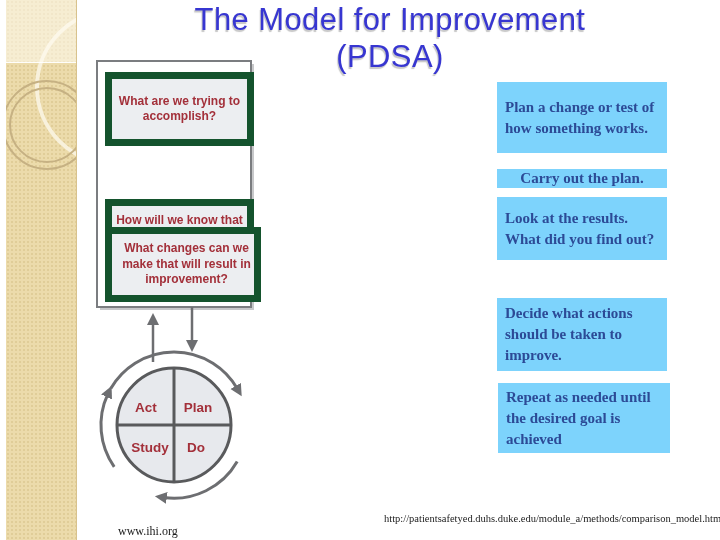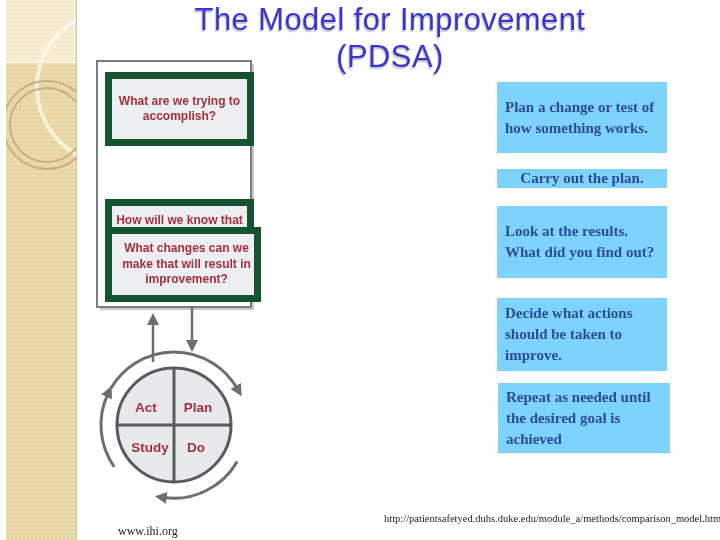--- a/index.html
+++ b/index.html
@@ -41,21 +41,21 @@
   .pdsa-svg{position:absolute;left:0;top:300px;width:290px;height:235px;}
 
   
   .step{position:absolute;left:497px;width:170px;background:#7dd3fc;
     color:#2c4a96;font-family:"Liberation Serif",serif;font-weight:bold;
     font-size:15px;line-height:21px;
     display:flex;align-items:center;justify-content:center;padding:0 8px;
     box-sizing:border-box;}
   .step.s1{top:82px;height:71px;}
   .step.s2{top:169px;height:19px;}
-  .step.s3{top:206px;height:72px;}
+  .step.s3{top:197px;height:63px;}
   .step.s4{top:298px;height:73px;}
   .step.s5{top:383px;height:70px;left:498px;width:172px;}
 
   
   .footer-left{position:absolute;left:118px;top:524px;
     font-family:"Liberation Serif",serif;font-size:12px;color:#1b1b1b;}
   .footer-right{position:absolute;left:384px;top:513px;width:320px;
     font-family:"Liberation Serif",serif;font-size:10.5px;color:#1b1b1b;
     white-space:nowrap;}
 </style>

